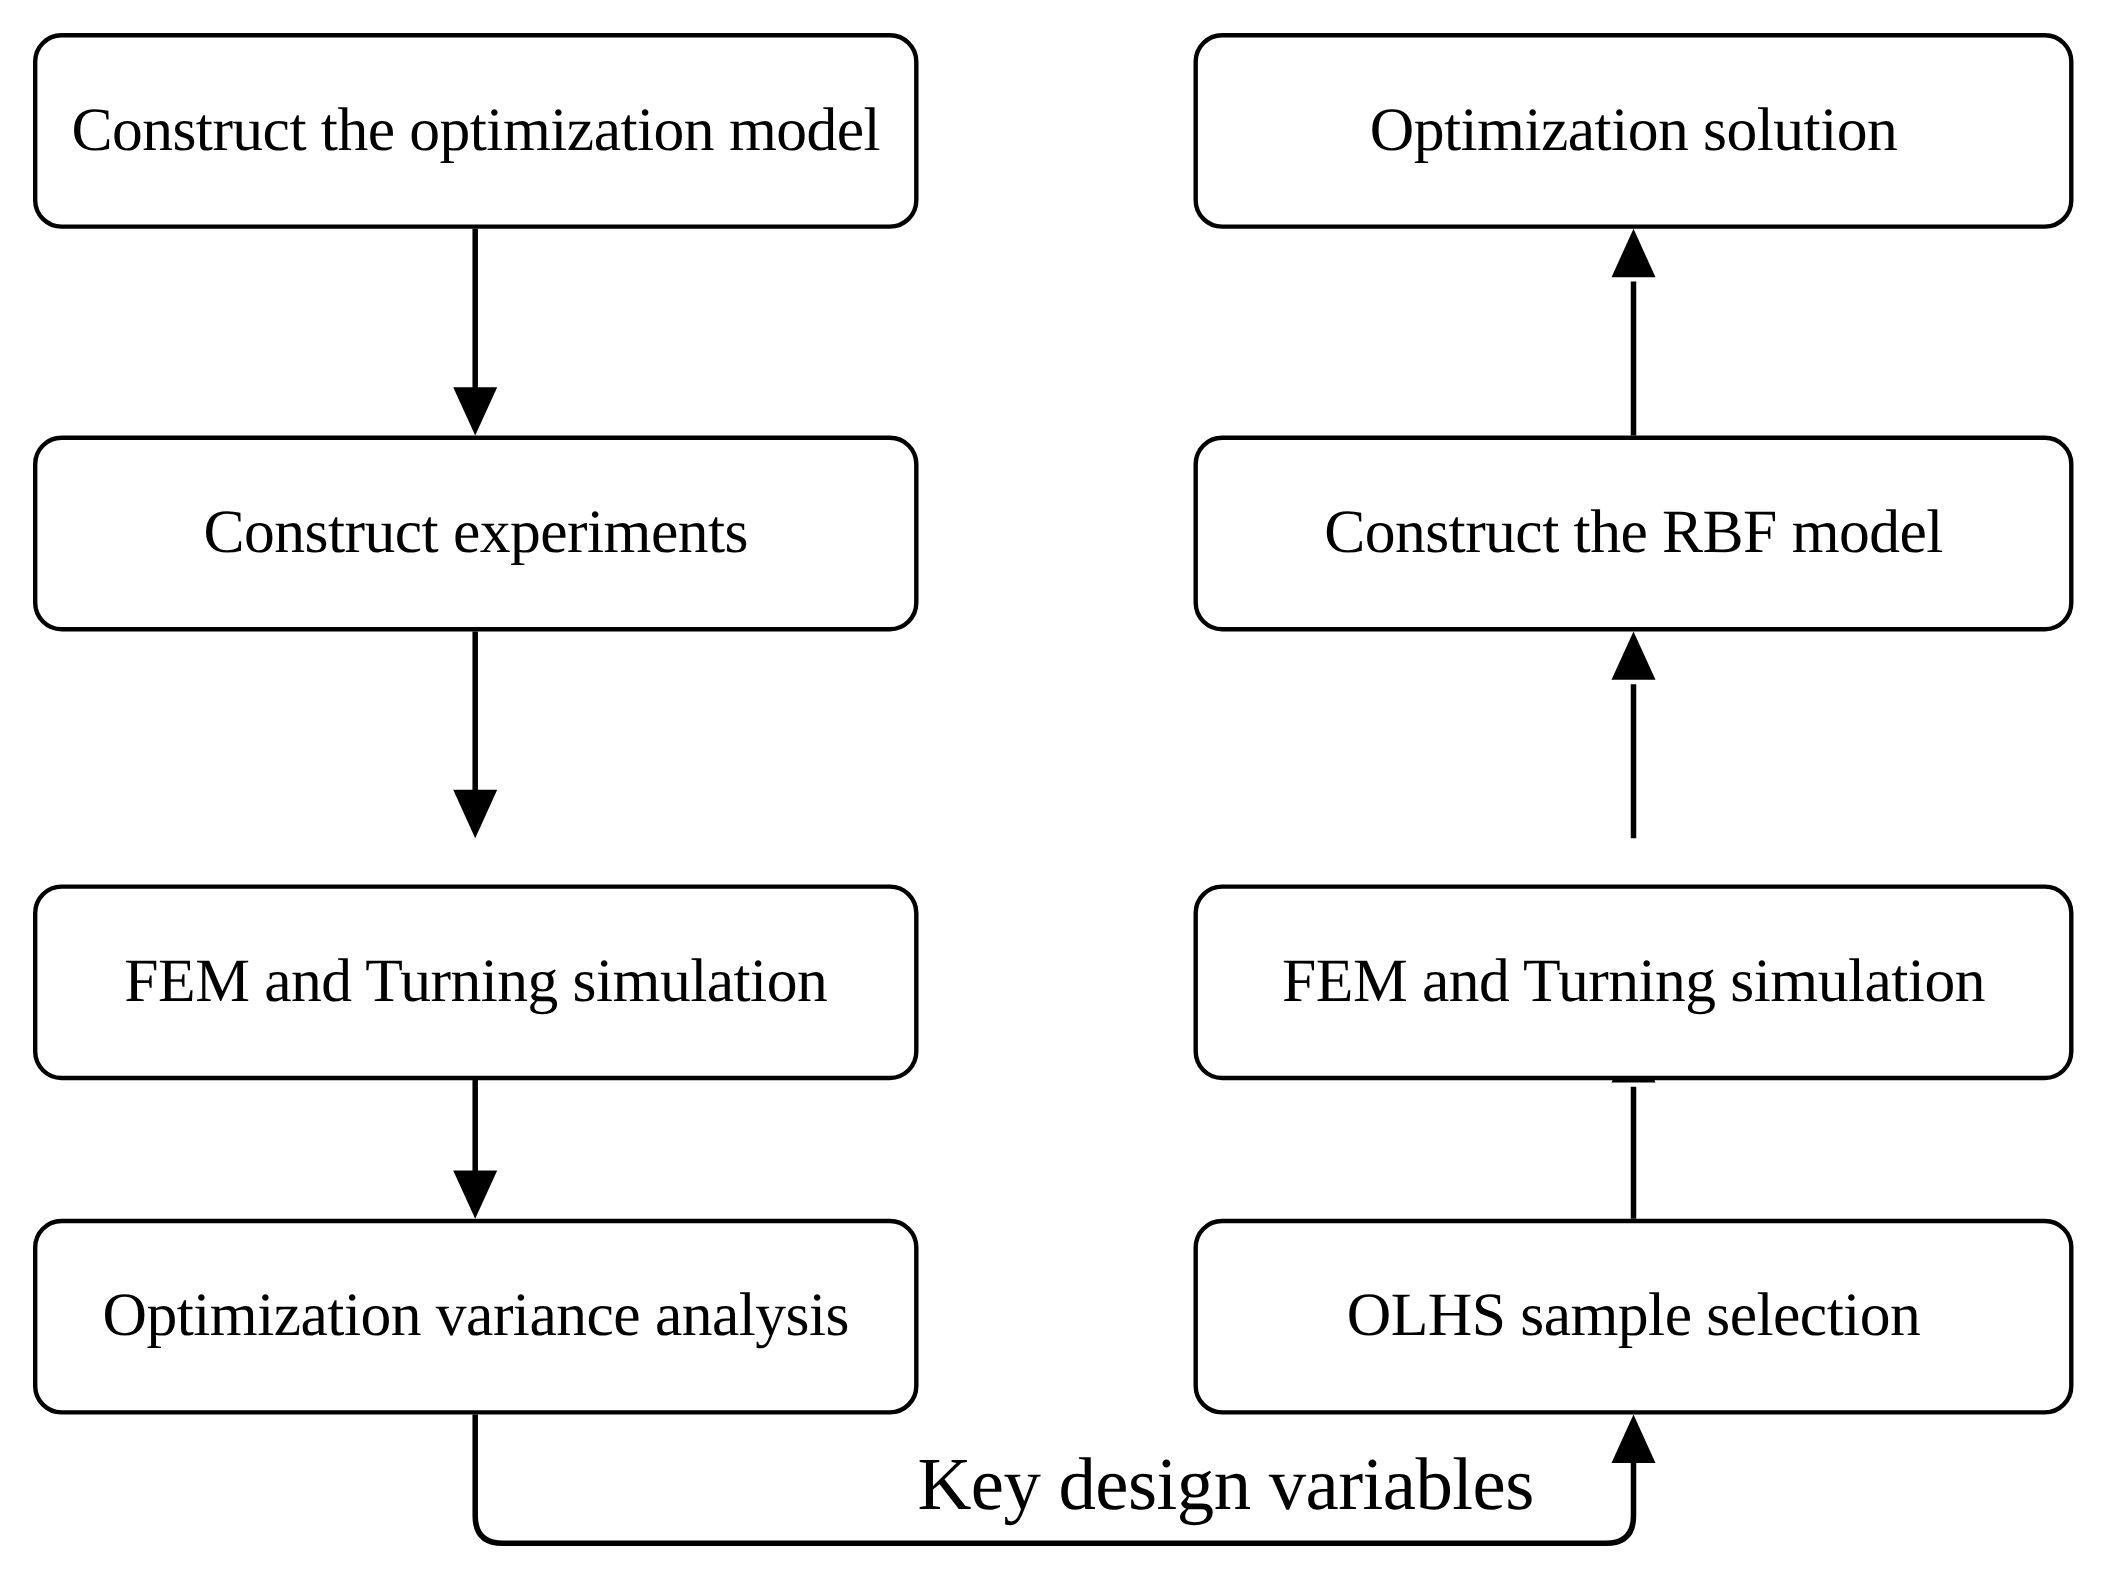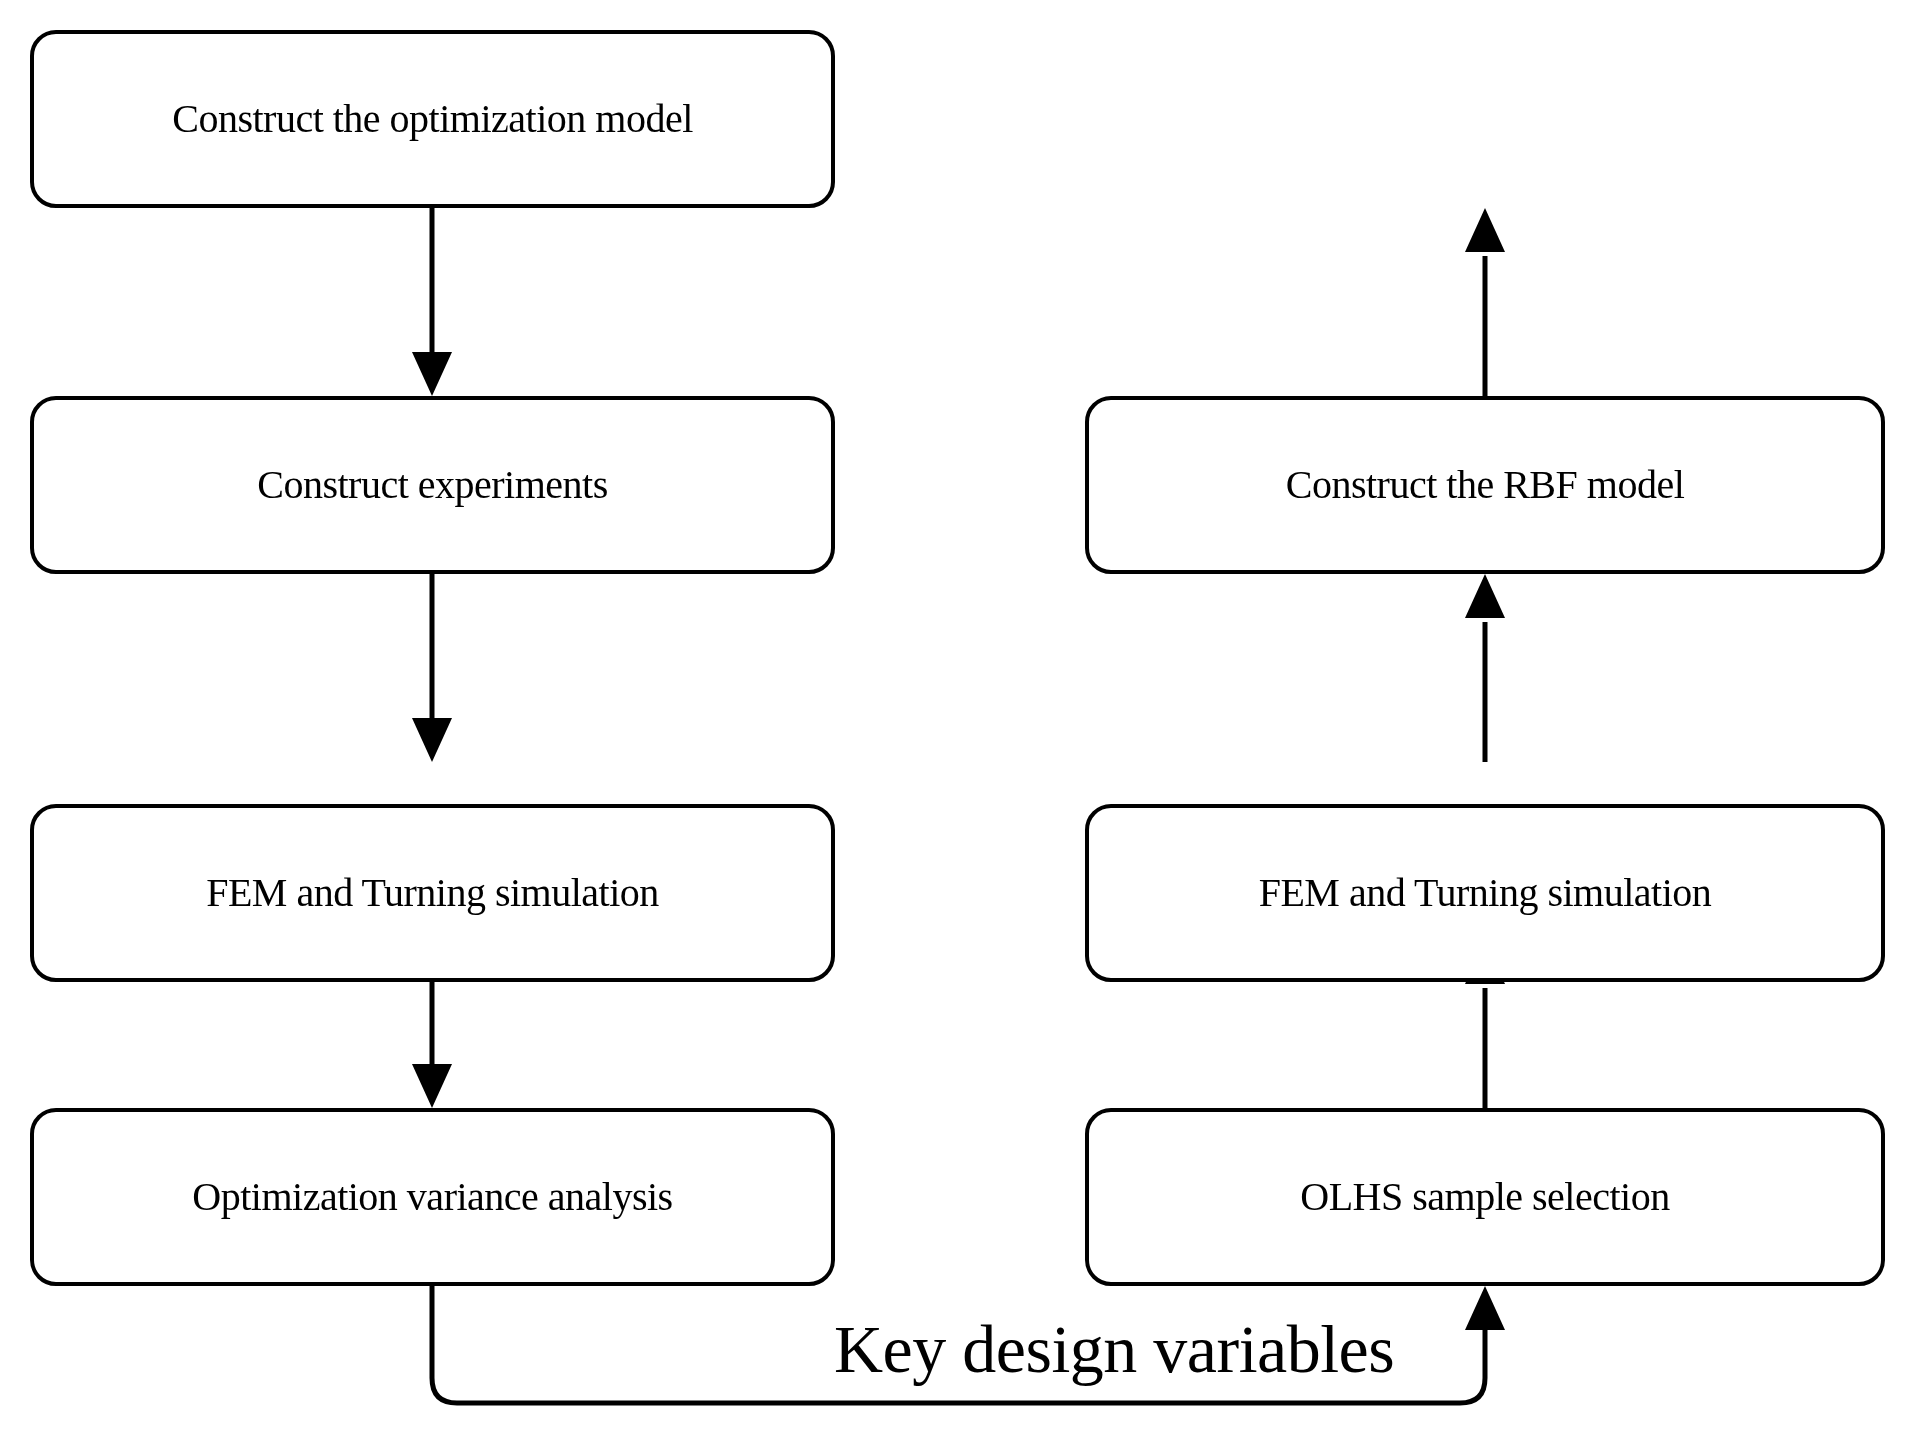--- a/index.html
+++ b/index.html
@@ -20,21 +20,21 @@
     position: absolute;
     height: 178px;
     box-sizing: border-box;
     border: 4px solid #000000;
     border-radius: 26px;
     background: #ffffff;
     display: flex;
     align-items: center;
     justify-content: center;
     text-align: center;
-    font-size: 40px;
+    font-size: 56px;
     letter-spacing: -0.5px;
     line-height: 1.1;
     white-space: nowrap;
     font-family: Liberation Serif, serif;
   }
   .col-left  { left: 30px;   width: 805px; }
   .col-right { left: 1085px; width: 800px; }
   .row-0 { top: 30px; }
   .row-1 { top: 396px; }
   .row-2 { top: 804px; }
@@ -107,20 +107,21 @@
   </svg>
 
   <div class="flow-box col-left row-0">Construct the optimization model</div>
 
   <div class="flow-box col-left row-1">Construct experiments</div>
 
   <div class="flow-box col-left row-2">FEM and Turning simulation</div>
 
   <div class="flow-box col-left row-3">Optimization variance analysis</div>
 
+  <div class="flow-box col-right row-0">Optimization solution</div>
 
   <div class="flow-box col-right row-1">Construct the RBF model</div>
 
   <div class="flow-box col-right row-2">FEM and Turning simulation</div>
 
   <div class="flow-box col-right row-3">OLHS sample selection</div>
 
   <div class="connector-label">Key design variables</div>
 
 </div>

